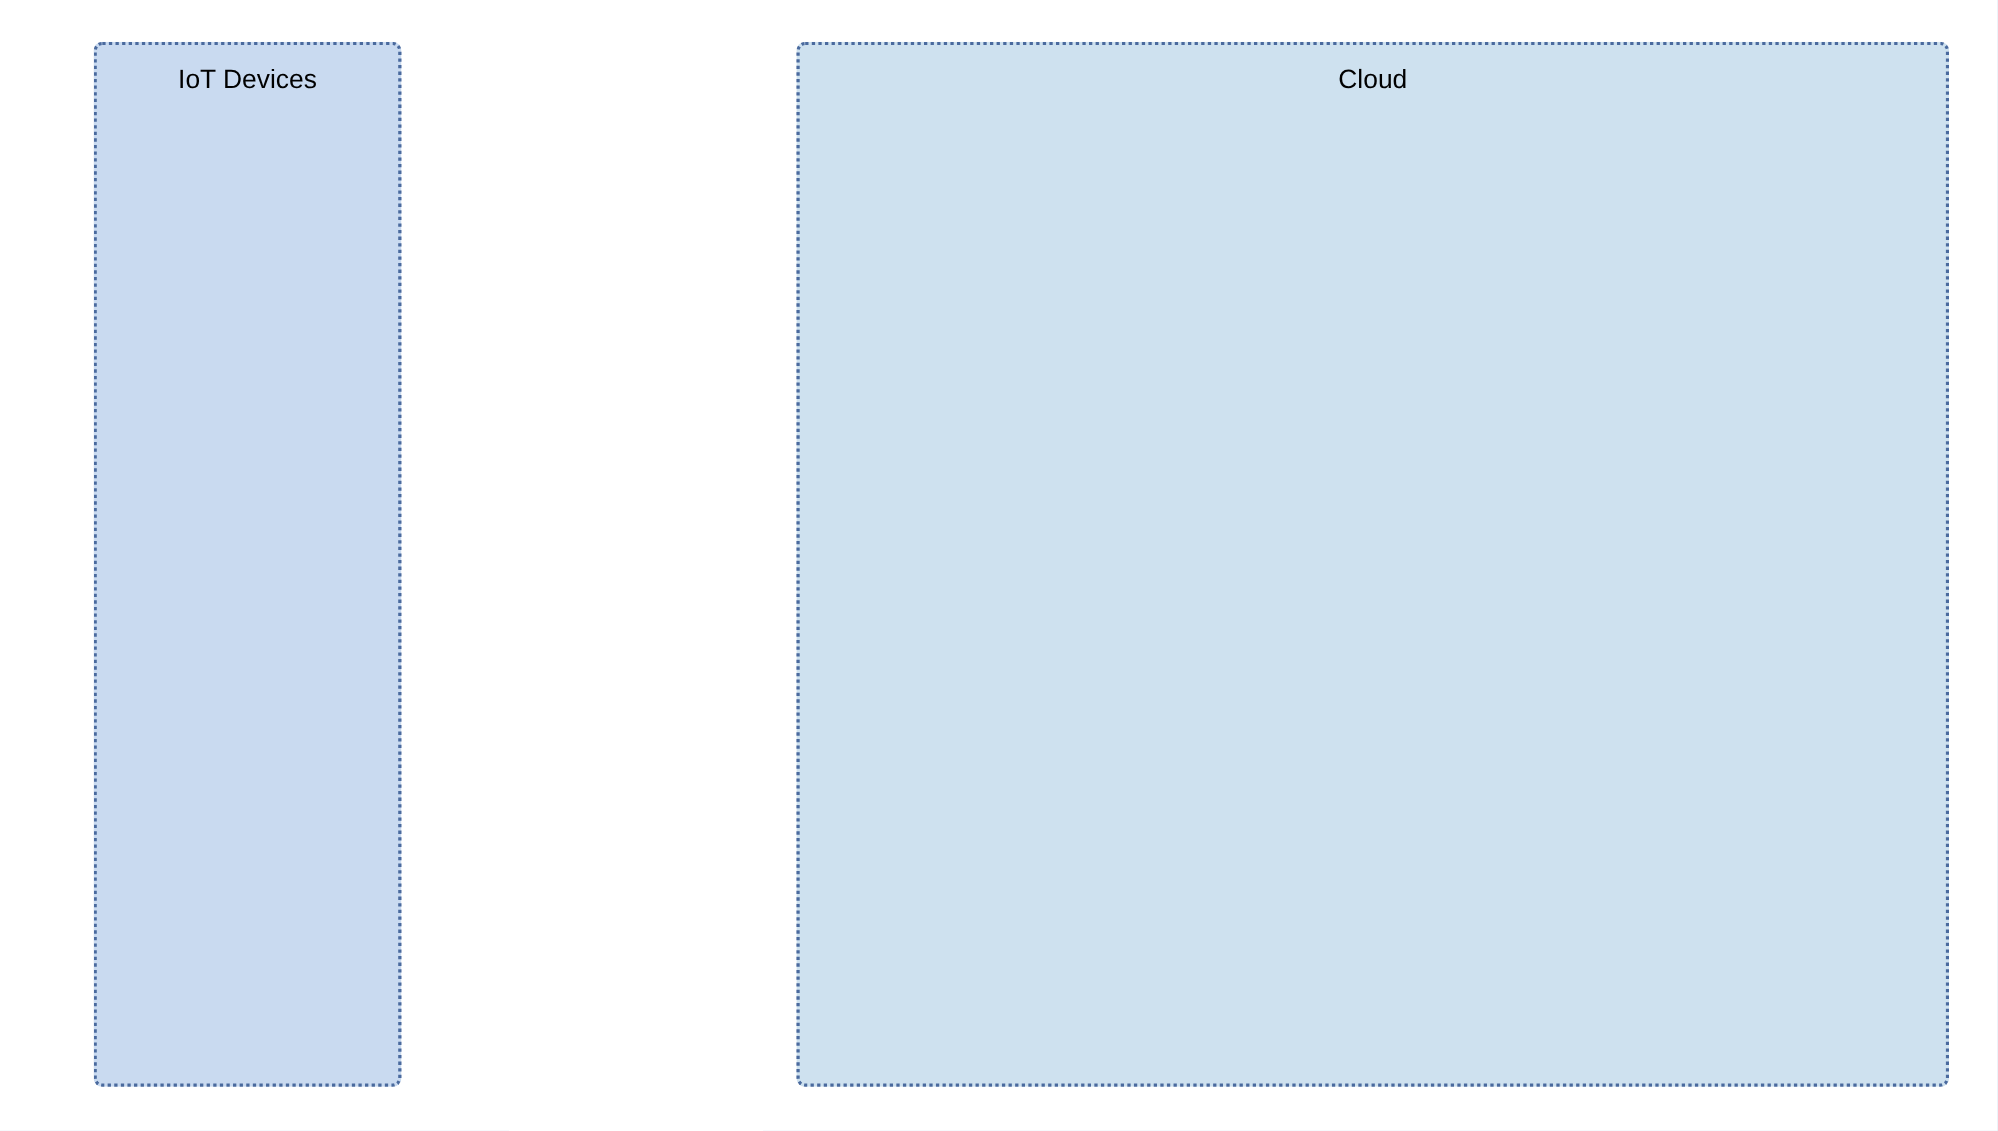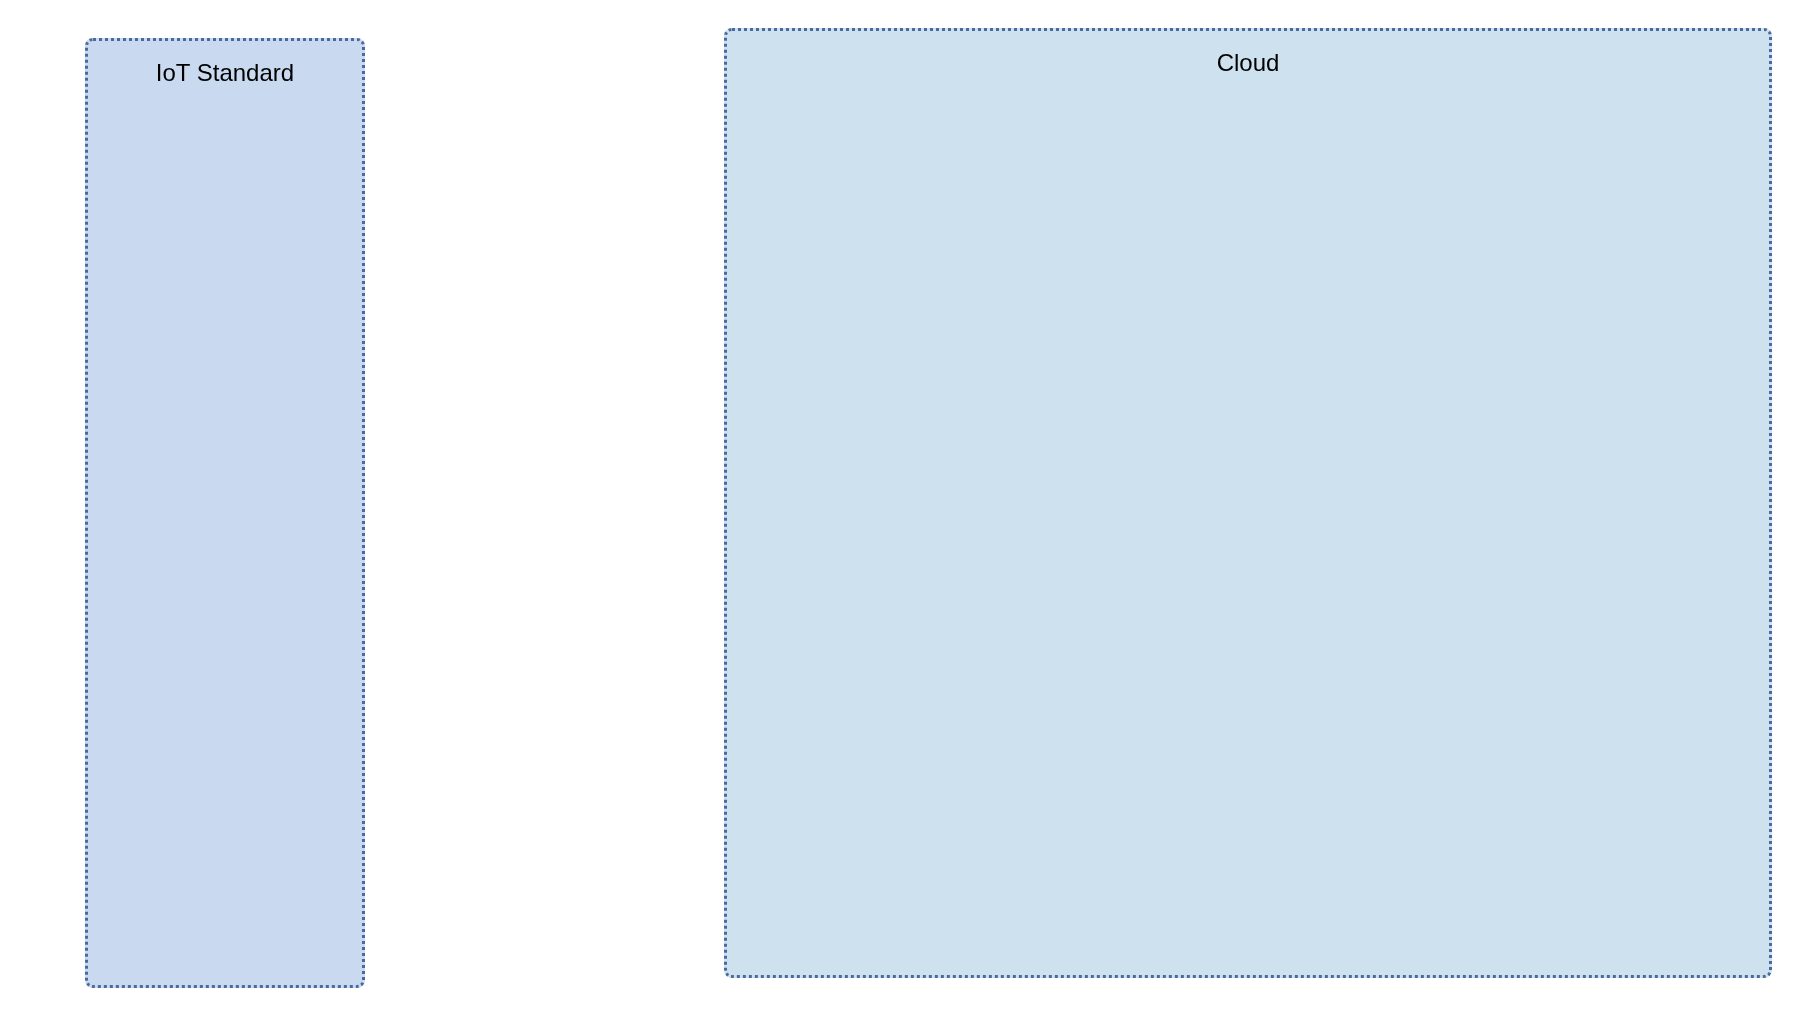--- a/index.html
+++ b/index.html
@@ -40,29 +40,29 @@
     }
     .panel-standard {
       left: 402px;
       top: 38px;
       width: 285px;
       height: 950px;
       background: #d5e5cf;
     }
     .panel-cloud {
       left: 724px;
-      top: 28px;
+      top: 38px;
       width: 1048px;
       height: 950px;
       background: #cee1ef;
     }
   </style>
 </head>
 <body>
 
 <div class="diagram-container">
   <div class="panel panel-iot">
-    <div class="panel-title">IoT Standard</div>
+    <div class="panel-title">IoT Devices</div>
   </div>
   <div class="panel panel-cloud">
     <div class="panel-title">Cloud</div>
   </div>
 </div>
 
 </body></html>

